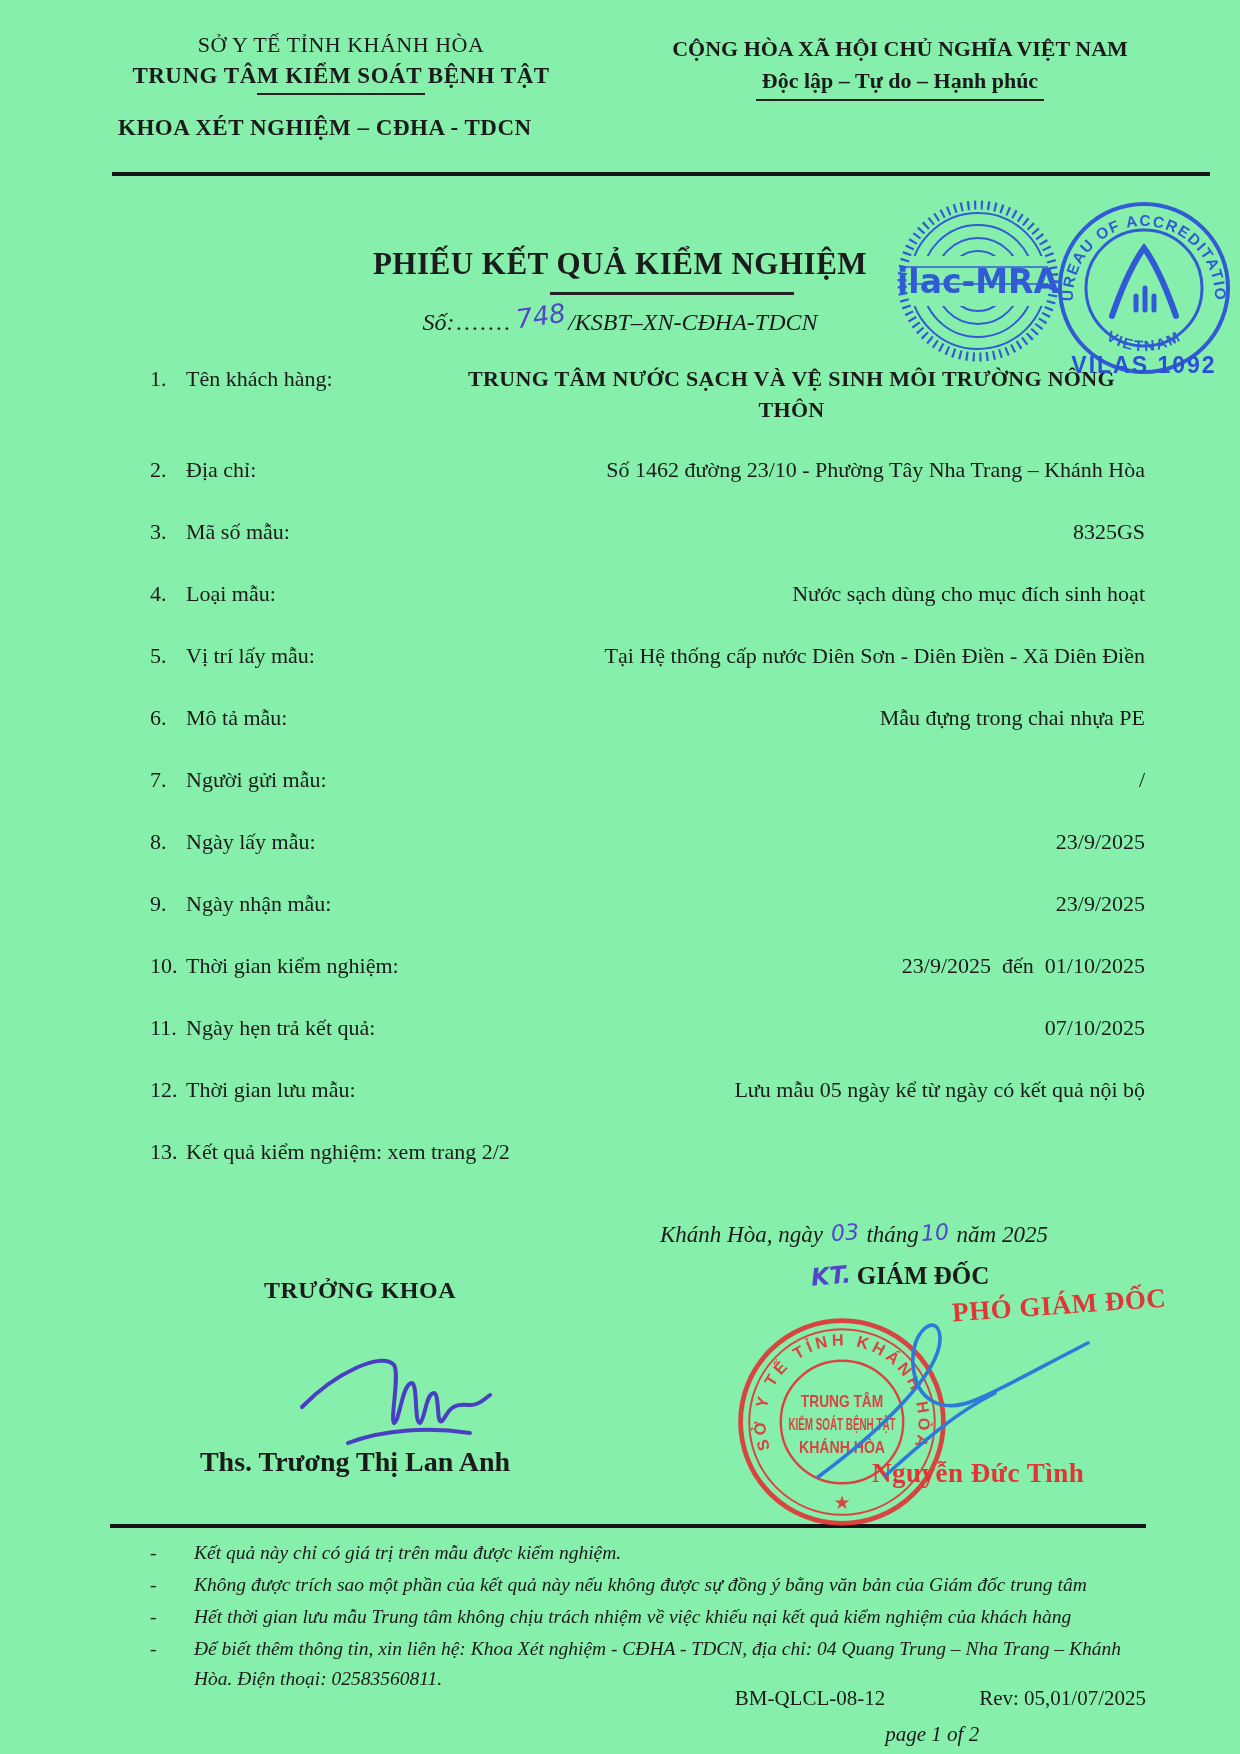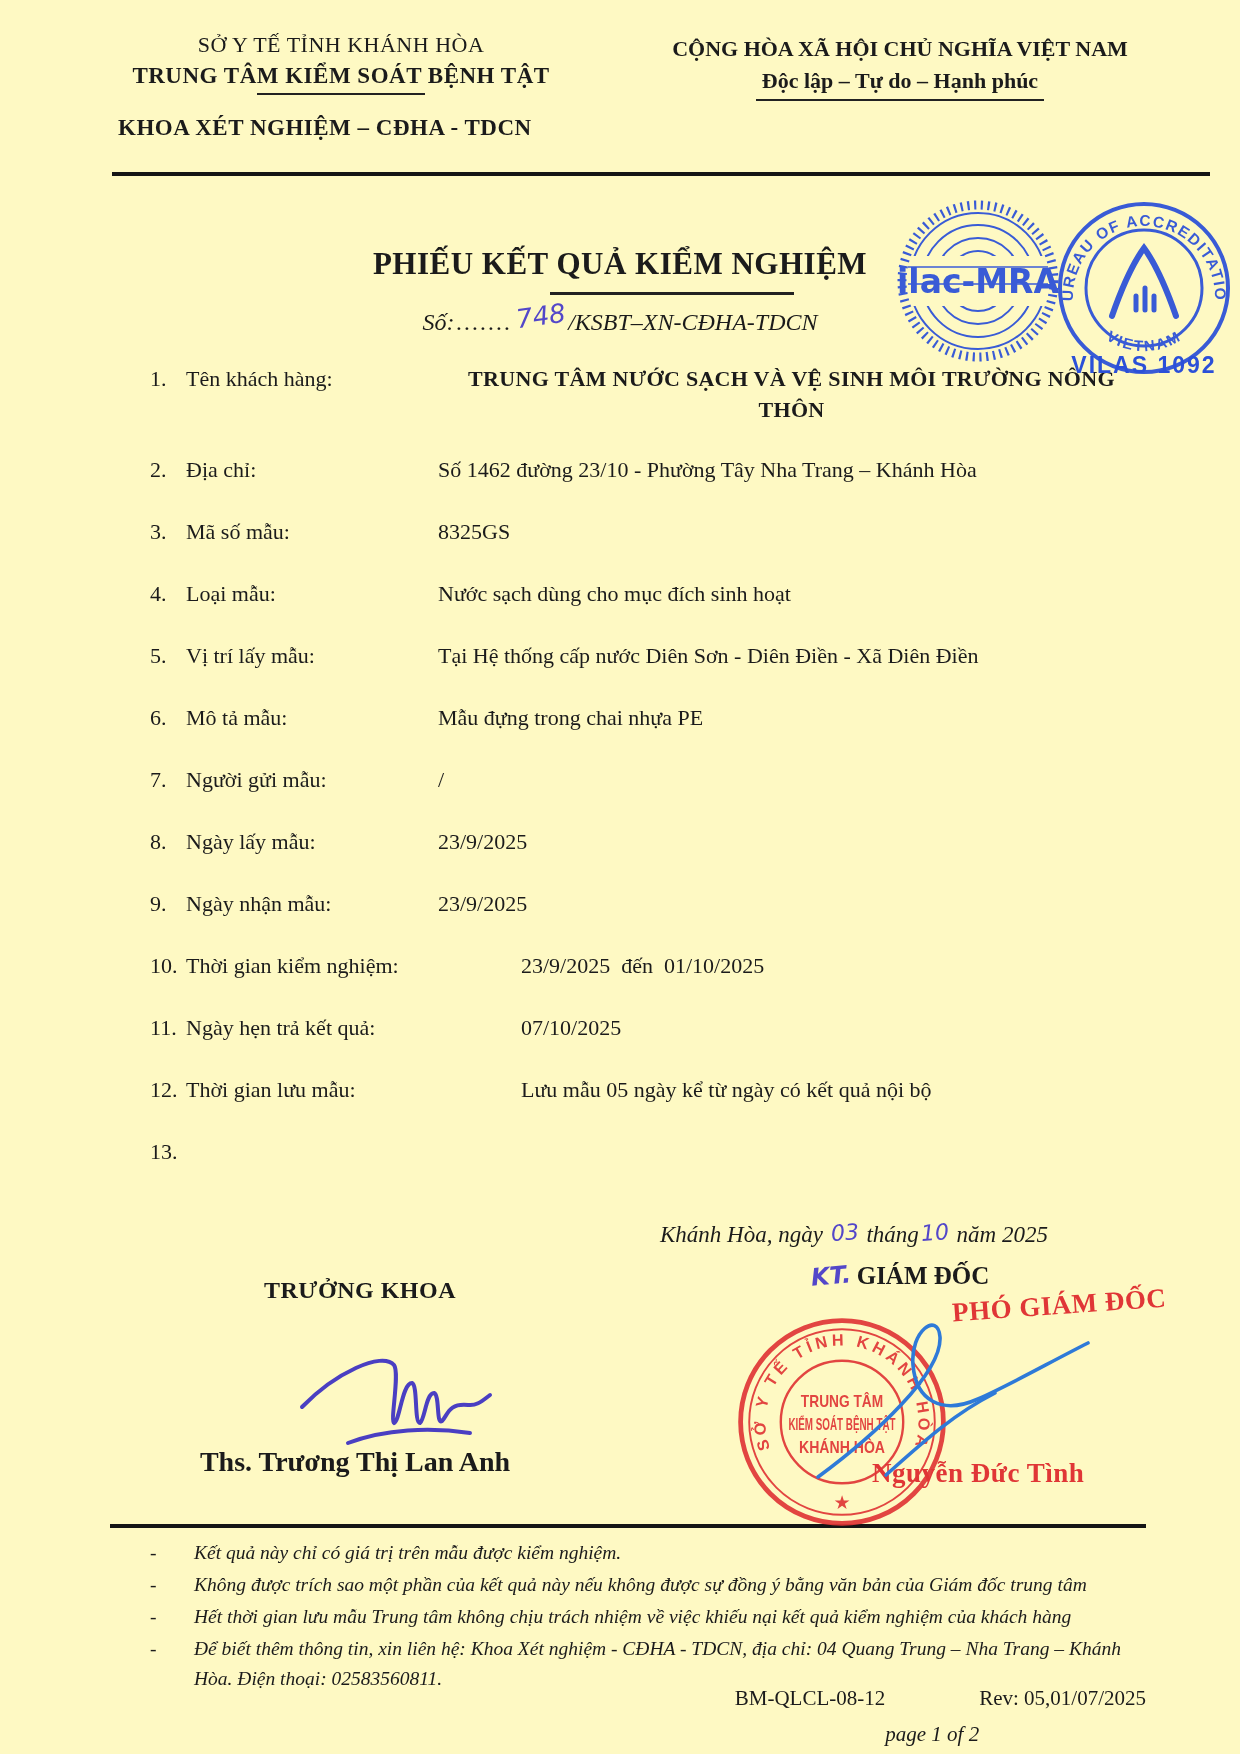--- a/index.html
+++ b/index.html
@@ -1,17 +1,17 @@
 <!DOCTYPE html>
 <html><head>
 <meta charset="utf-8">
 <style>
   html,body{margin:0;padding:0;background:#777;}
   .page{
-    position:relative;width:1240px;height:1754px;margin:0 auto;background:#fef9c3;
+    position:relative;width:1240px;height:1754px;margin:0 auto;background:#86efac;
     font-family:"Liberation Serif","DejaVu Serif",serif;color:#1b1b1b;overflow:hidden;
   }
   .abs{position:absolute;}
   
   .hdr-left{left:96px;top:30px;width:490px;text-align:center;line-height:1.35;}
   .hdr-left .l1{font-size:22px;letter-spacing:.5px;}
   .hdr-left .l2{font-size:23px;font-weight:bold;letter-spacing:.5px;}
   .hdr-left .u{width:168px;height:2px;background:#222;margin:2px auto 0;}
   .hdr-dept{left:118px;top:115px;font-size:23px;font-weight:bold;letter-spacing:.5px;}
   .hdr-right{left:630px;top:33px;width:540px;text-align:center;line-height:1.45;}
@@ -28,21 +28,21 @@
   
   .stamp{z-index:2;opacity:.93;}
   .vilas{left:1046px;top:352px;width:196px;text-align:center;font-family:"Liberation Sans","DejaVu Sans",sans-serif;
          font-weight:bold;font-size:23px;color:#2b50d8;letter-spacing:2px;z-index:2;}
   
   .items{left:150px;top:363px;width:995px;font-size:22px;}
   .row{display:flex;line-height:31px;margin-bottom:31px;}
   .row .no{width:36px;flex:none;}
   .row .label{width:252px;flex:none;}
   .row.wide .label{width:335px;}
-  .row .value{flex:1;white-space:pre-wrap;}
+  .row .value{flex:1;white-space:pre-wrap;text-align:right;}
   .row .v-bold-center{font-weight:bold;text-align:center;letter-spacing:.3px;}
   .row.mb-extra{margin-bottom:29px;}
   .row.last .label{width:auto;}
   
   .dateline{left:660px;top:1222px;width:560px;font-size:23px;font-style:italic;}
   .dateline .hw{font-size:22px;transform:rotate(-4deg);margin:0 2px;position:relative;top:-2px;}
   .sig-left-title{left:180px;top:1277px;width:360px;text-align:center;font-size:24px;font-weight:bold;letter-spacing:.5px;}
   .sig-left-name{left:140px;top:1446px;width:430px;text-align:center;font-size:28px;font-weight:bold;}
   .sig-right-line{left:700px;top:1262px;width:400px;text-align:center;font-size:25px;font-weight:bold;}
   .sig-right-line .hw{font-size:24px;transform:rotate(-5deg);margin-right:6px;}
@@ -182,20 +182,21 @@
         <span class="label">Ngày hẹn trả kết quả:</span>
         <span class="value">07/10/2025</span>
       </div>
     <div class="row wide">
         <span class="no">12.</span>
         <span class="label">Thời gian lưu mẫu:</span>
         <span class="value">Lưu mẫu 05 ngày kể từ ngày có kết quả nội bộ</span>
       </div>
     <div class="row last">
         <span class="no">13.</span>
+        <span class="label">Kết quả kiểm nghiệm: xem trang 2/2</span>
       </div>
   </div>
 
   <div class="abs dateline">
     <span>Khánh Hòa, ngày</span>
     <span class="hw">03</span>
     <span>tháng</span><span class="hw">10</span>
     <span>năm 2025</span>
   </div>
 

